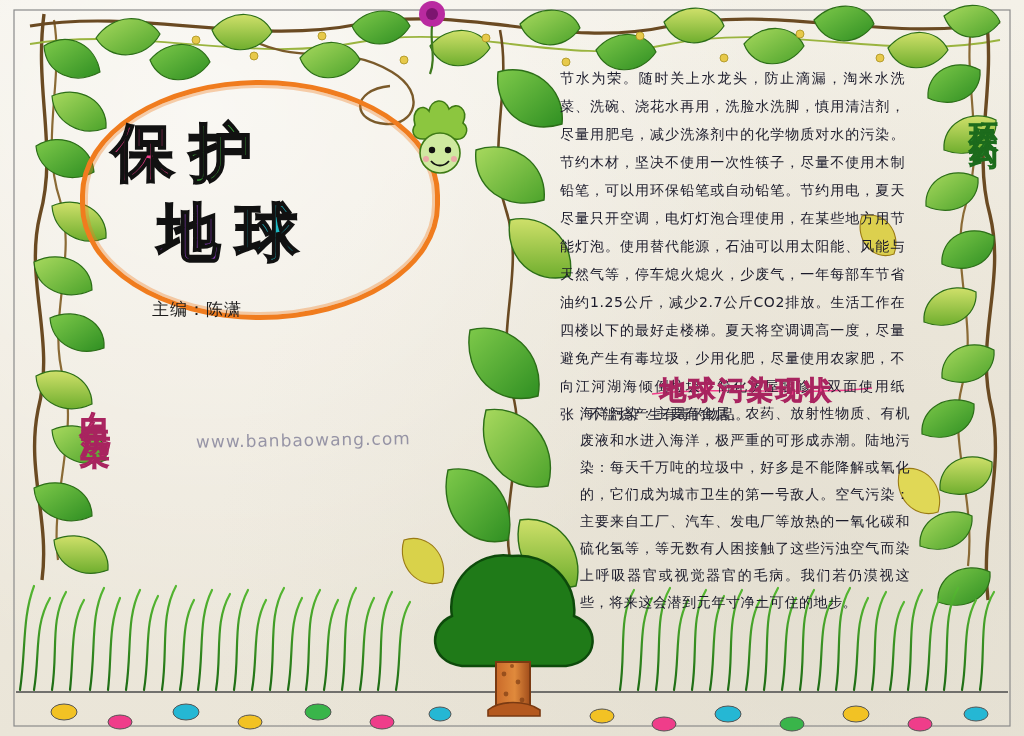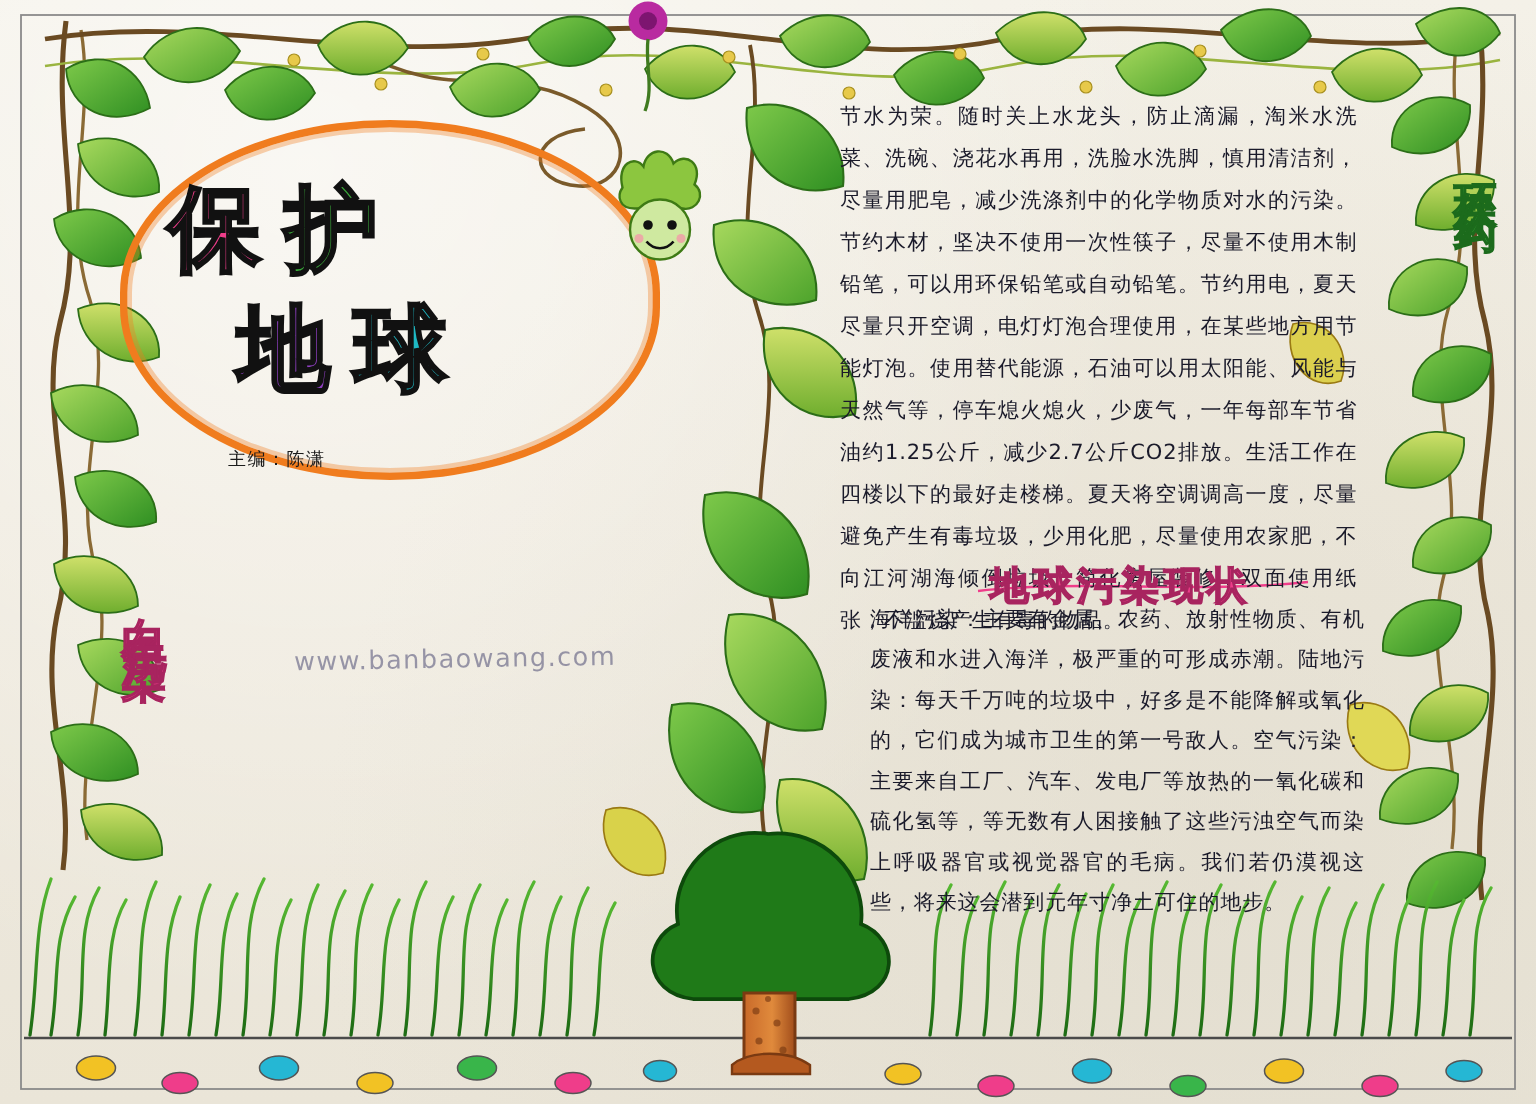--- a/index.html
+++ b/index.html
@@ -69,21 +69,21 @@
   #t-row1 { left: 52px; top: 52px; }
   #t-row2 { left: 98px; top: 132px; }
   .c-pink   { color: #ef3d8a; }
   .c-green  { color: #3aa93a; }
   .c-purple { color: #8e3fc0; }
   .c-cyan   { color: #1fb9c4; }
   #editor-line {
     position: absolute;
     left: 92px;
     top: 228px;
-    font-size: 12px;
+    font-size: 17px;
     color: #1b1b1b;
     letter-spacing: 1px;
   }
   
   #elf {
     position: absolute;
     left: 405px;
     top: 95px;
     width: 70px;
     height: 90px;

